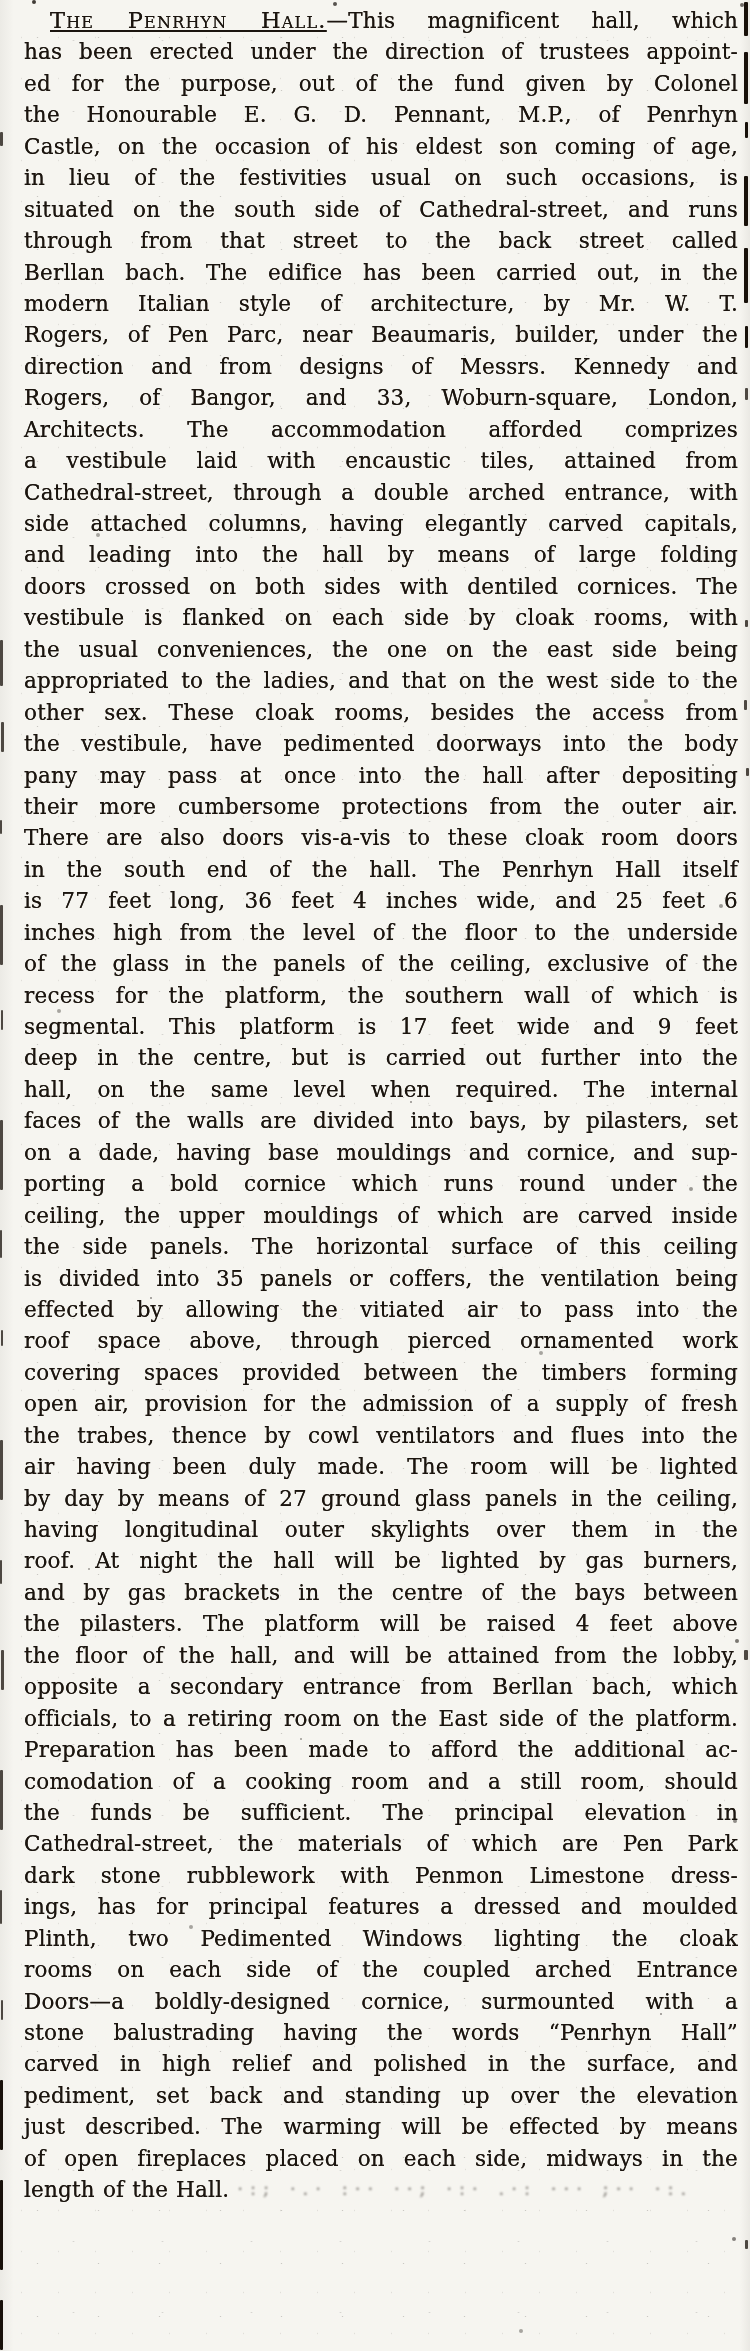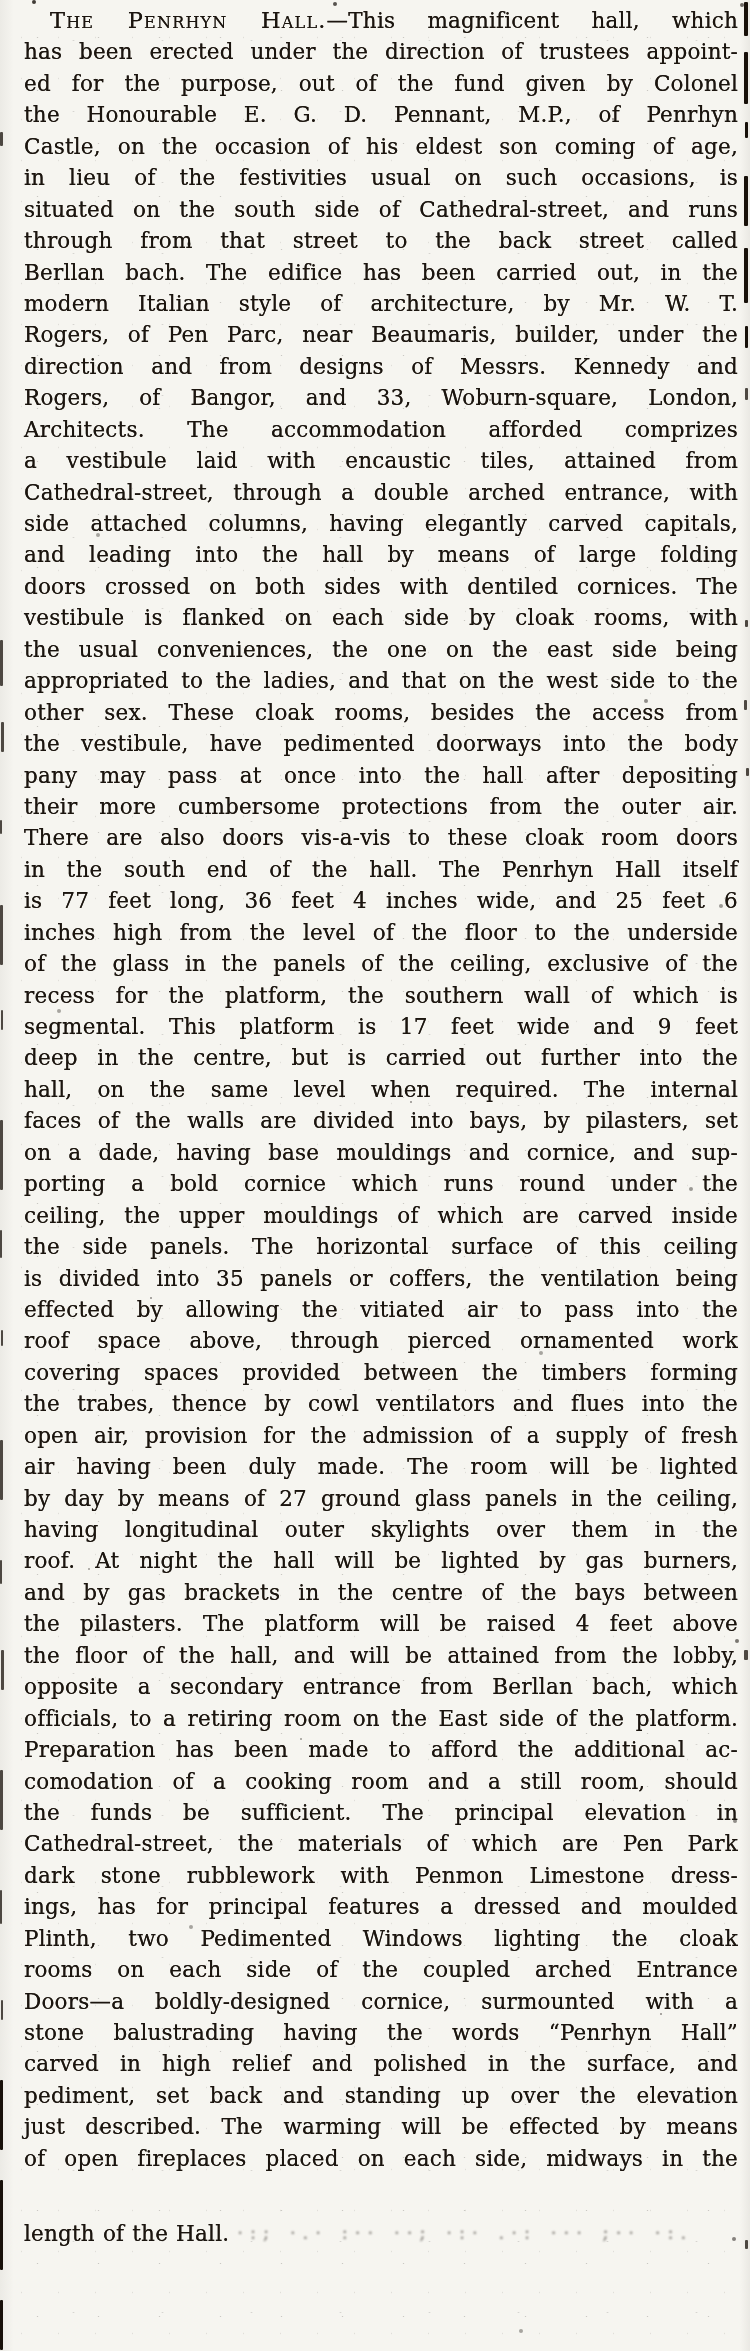--- a/index.html
+++ b/index.html
@@ -29,25 +29,26 @@
     line-height:31.45px;
     letter-spacing:0.2px;
     word-spacing:1px;
     text-align:justify;
     text-align-last:justify;
     white-space:nowrap;
     overflow:visible;
     text-shadow:0 0 0.6px rgba(30,22,15,0.85);
   }
   .line.first{text-indent:26px;}
-  .line.last{text-align-last:left;white-space:normal;margin-top:44px;}
+  .line.last{text-align-last:left;white-space:normal;}
   .title{
     font-variant:small-caps;
     font-size:22.5px;
     letter-spacing:1.2px;
+    text-decoration:underline;
   }
   .smudge{
     display:inline-block;
     filter:blur(1.1px);
     opacity:0.5;
     letter-spacing:7px;
     font-size:18px;
     transform:translateY(-2px);
   }
   .artifact{
@@ -131,22 +132,22 @@
       <div class="line">hall, on the same level when required.  The internal</div>
       <div class="line">faces of the walls are divided into bays, by pilasters, set</div>
       <div class="line">on a dade, having base mouldings and cornice, and sup-</div>
       <div class="line">porting a bold cornice which runs round under the</div>
       <div class="line">ceiling, the upper mouldings of which are carved inside</div>
       <div class="line">the side panels.  The horizontal surface of this ceiling</div>
       <div class="line">is divided into 35 panels or coffers, the ventilation being</div>
       <div class="line">effected by allowing the vitiated air to pass into the</div>
       <div class="line">roof space above, through pierced ornamented work</div>
       <div class="line">covering spaces provided between the timbers forming</div>
+      <div class="line">open air, provision for the admission of a supply of fresh</div>
       <div class="line">the trabes, thence by cowl ventilators and flues into the</div>
-      <div class="line">open air, provision for the admission of a supply of fresh</div>
       <div class="line">air having been duly made.  The room will be lighted</div>
       <div class="line">by day by means of 27 ground glass panels in the ceiling,</div>
       <div class="line">having longitudinal outer skylights over them in the</div>
       <div class="line">roof.  At night the hall will be lighted by gas burners,</div>
       <div class="line">and by gas brackets in the centre of the bays between</div>
       <div class="line">the pilasters.  The platform will be raised 4 feet above</div>
       <div class="line">the floor of the hall, and will be attained from the lobby,</div>
       <div class="line">opposite a secondary entrance from Berllan bach, which</div>
       <div class="line">officials, to a retiring room on the East side of the platform.</div>
       <div class="line">Preparation has been made to afford the additional ac-</div>

